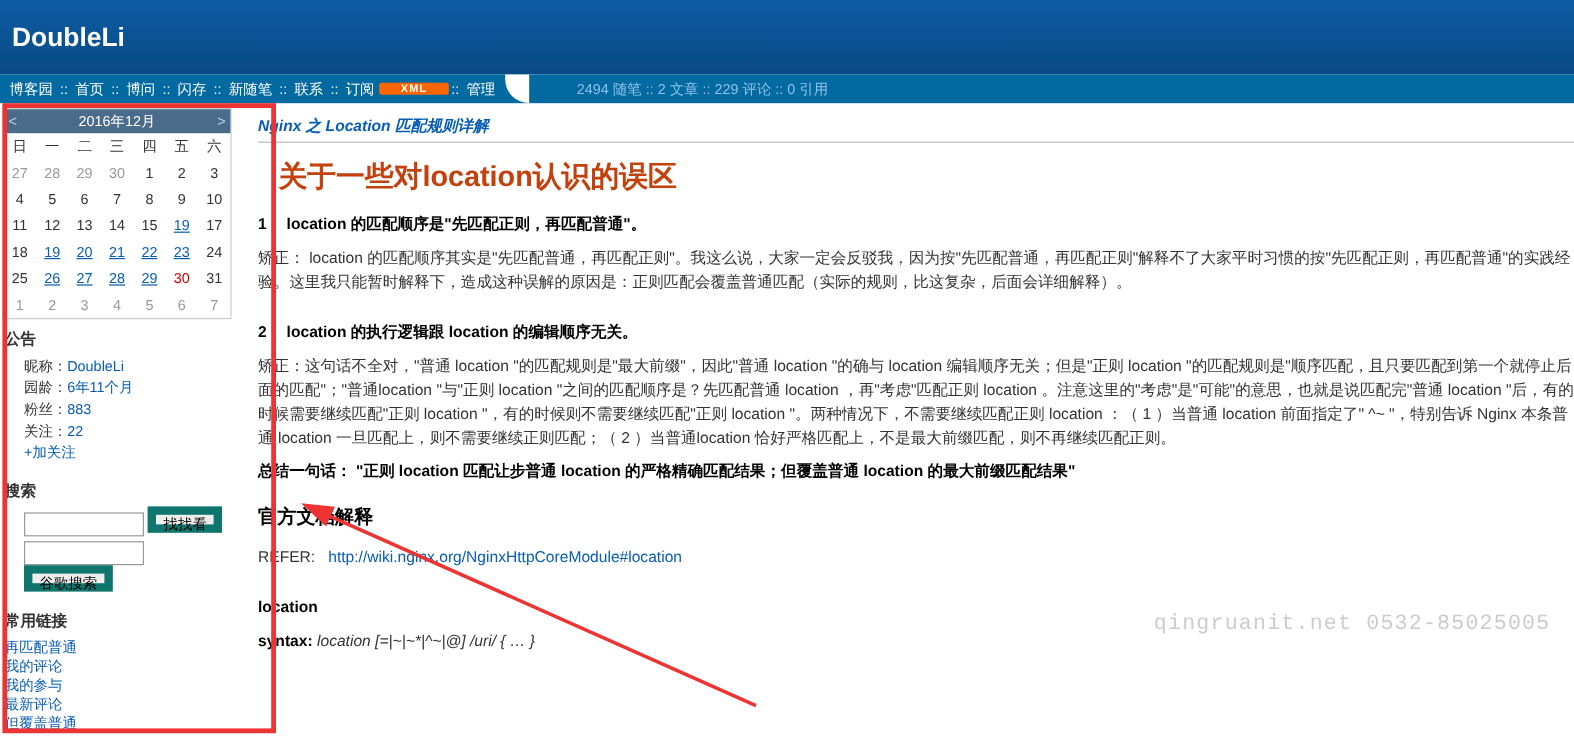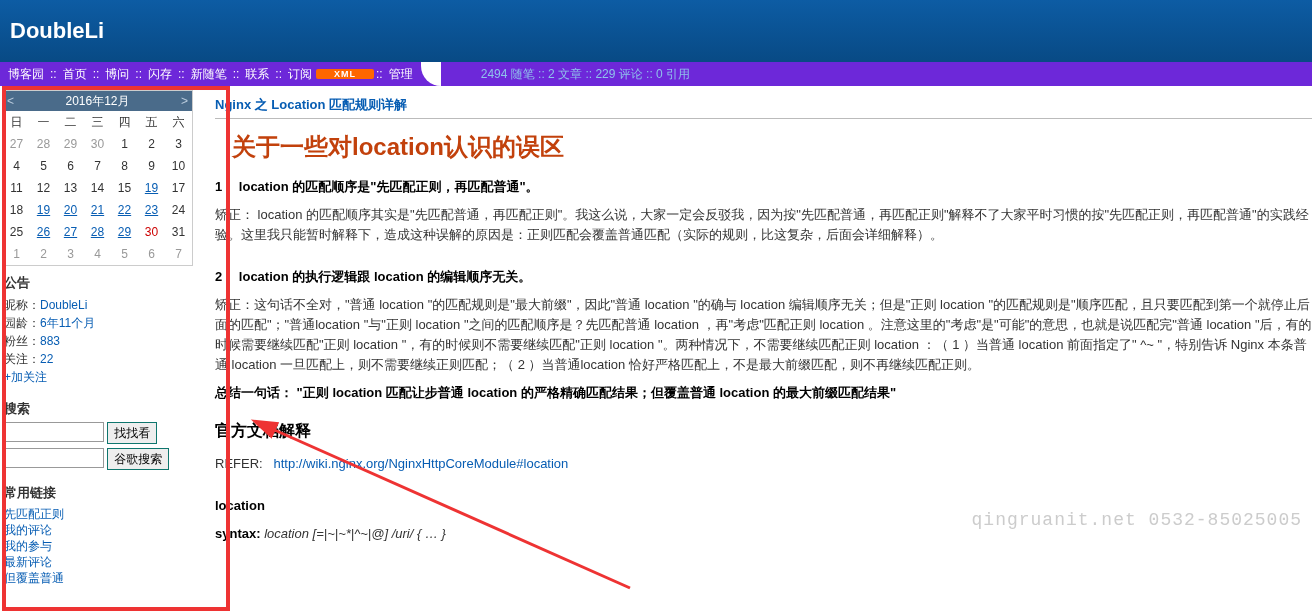--- a/index.html
+++ b/index.html
@@ -1,20 +1,20 @@
 <!DOCTYPE html>
 <html><head>
 <meta charset="utf-8">
 <style>
 * { margin:0; padding:0; box-sizing:border-box; }
 body { font-family:"Microsoft YaHei",Arial,sans-serif; font-size:12px; color:#333; background:#fff; width:1312px; }
 a { text-decoration:none; color:#075db3; }
 .header { background:#0b4f8f; background:linear-gradient(#0d5ca4,#084a85); height:62px; padding-left:10px; display:flex; align-items:center; }
 .header .title { color:#fff; font-size:22px; font-weight:bold; }
-.navbar { background:#6d28d9; height:24px; display:flex; align-items:center; color:#fff; font-size:12px; padding-left:4px; }
+.navbar { background:#0369a1; height:24px; display:flex; align-items:center; color:#fff; font-size:12px; padding-left:4px; }
 .navbar a { color:#fff; padding:0 4px; }
 .navbar .sep { color:#fff; padding:0 2px; }
 .rss { background:#f60; color:#fff; font-size:9px; padding:0 18px; border-radius:2px; font-weight:bold; letter-spacing:1px;}
 .nav-right-curve { width:20px; height:24px; background:#fff; border-bottom-left-radius:20px; margin-left:4px;}
 .stats { color:#8fc2eb; padding-left:40px; font-size:12px; }
 .container { display:flex; }
 .sidebar { width:195px; flex-shrink:0; padding:0; }
 .main { flex:1; padding-left:20px; padding-top:6px; }
 .calendar { border:1px solid #ccc; margin:4px 2px 8px 2px; }
 .cal-header { background:#4a6b8a; color:#fff; text-align:center; font-size:12px; height:20px; line-height:20px; position:relative;}
@@ -22,33 +22,33 @@
 .cal-header .next{position:absolute;right:4px;color:#bcd;}
 .cal-table { width:100%; border-collapse:collapse; }
 .cal-table th,.cal-table td { text-align:center; font-size:12px; height:22px; width:14.28%; }
 .cal-table th { color:#333; font-weight:normal;}
 .cal-table td { color:#333; }
 .cal-table td.gray { color:#999; }
 .cal-table td.link { color:#075db3; text-decoration:underline; }
 .cal-table td.red { color:#c00; }
 .side-section { margin:6px 4px 14px 4px; }
 .side-section h3 { font-size:13px; font-weight:bold; margin-bottom:4px; color:#333;}
-.side-section .row { font-size:12px; line-height:18px; }
+.side-section .row { font-size:12px; line-height:18px;margin-left:16px; }
 .search-input { width:100px; height:20px; border:1px solid #999; }
-.search-btn { border:1px solid #0f766e; background:#eee; height:22px; padding:0 6px; font-size:12px; cursor:pointer;}
+.search-btn { border:7px solid #0f766e; background:#eee; height:22px; padding:0 6px; font-size:12px; cursor:pointer;}
 .links a { display:block; font-size:12px; line-height:16px; color:#075db3; }
 .post-title-bar { border-bottom:1px solid #bbb; padding:4px 0 4px 0; margin-bottom:12px;}
-.post-title-bar a { color:#075db3; font-size:13px; font-weight:bold; }
+.post-title-bar a { color:#075db3; font-size:13px; font-weight:bold;font-style:italic; }
 .article h1 { font-size:24px; font-weight:bold; margin:8px 0 14px 17px; color:#c2410c;}
 .article h2 { font-size:16px; font-weight:bold; margin:18px 0 12px 0; color:#000;}
 .article p { font-size:13px; line-height:20px; margin-bottom:8px; color:#333;}
 .article .bold { font-weight:bold; color:#000;}
 .article .refer { font-size:13px; }
 .article .syntax { font-style:italic; }
-.watermark { position:absolute; right:10px; top:510px; color:#ccc; font-size:18px; font-family:"Courier New",monospace; letter-spacing:1px; pointer-events:none;}
+.watermark { position:absolute; right:20px; top:510px; color:#ccc; font-size:18px; font-family:"Courier New",monospace; letter-spacing:1px; pointer-events:none;}
 .red-box { position:absolute; left:2px; top:86px; width:228px; height:525px; border:4px solid #e33; pointer-events:none; }
 .arrow-svg { position:absolute; left:230px; top:88px; pointer-events:none; }
 </style>
 </head>
 <body>
 
 <div class="header">
   <span class="title">DoubleLi</span>
 </div>
 
@@ -172,21 +172,21 @@
       </div>
       <div class="row">
         <input class="search-input" style="">
         <button class="search-btn">谷歌搜索</button>
       </div>
     </div>
 
     <div class="side-section links">
       <h3>常用链接</h3>
       <div id="links-list">
-          <a href="#">先匹配正则</a>
+          <a href="#">再匹配普通</a>
           <a href="#">我的评论</a>
           <a href="#">我的参与</a>
           <a href="#">最新评论</a>
           <a href="#">但覆盖普通</a>
         </div>
     </div>
 
   </div>
 
   <div class="main">

